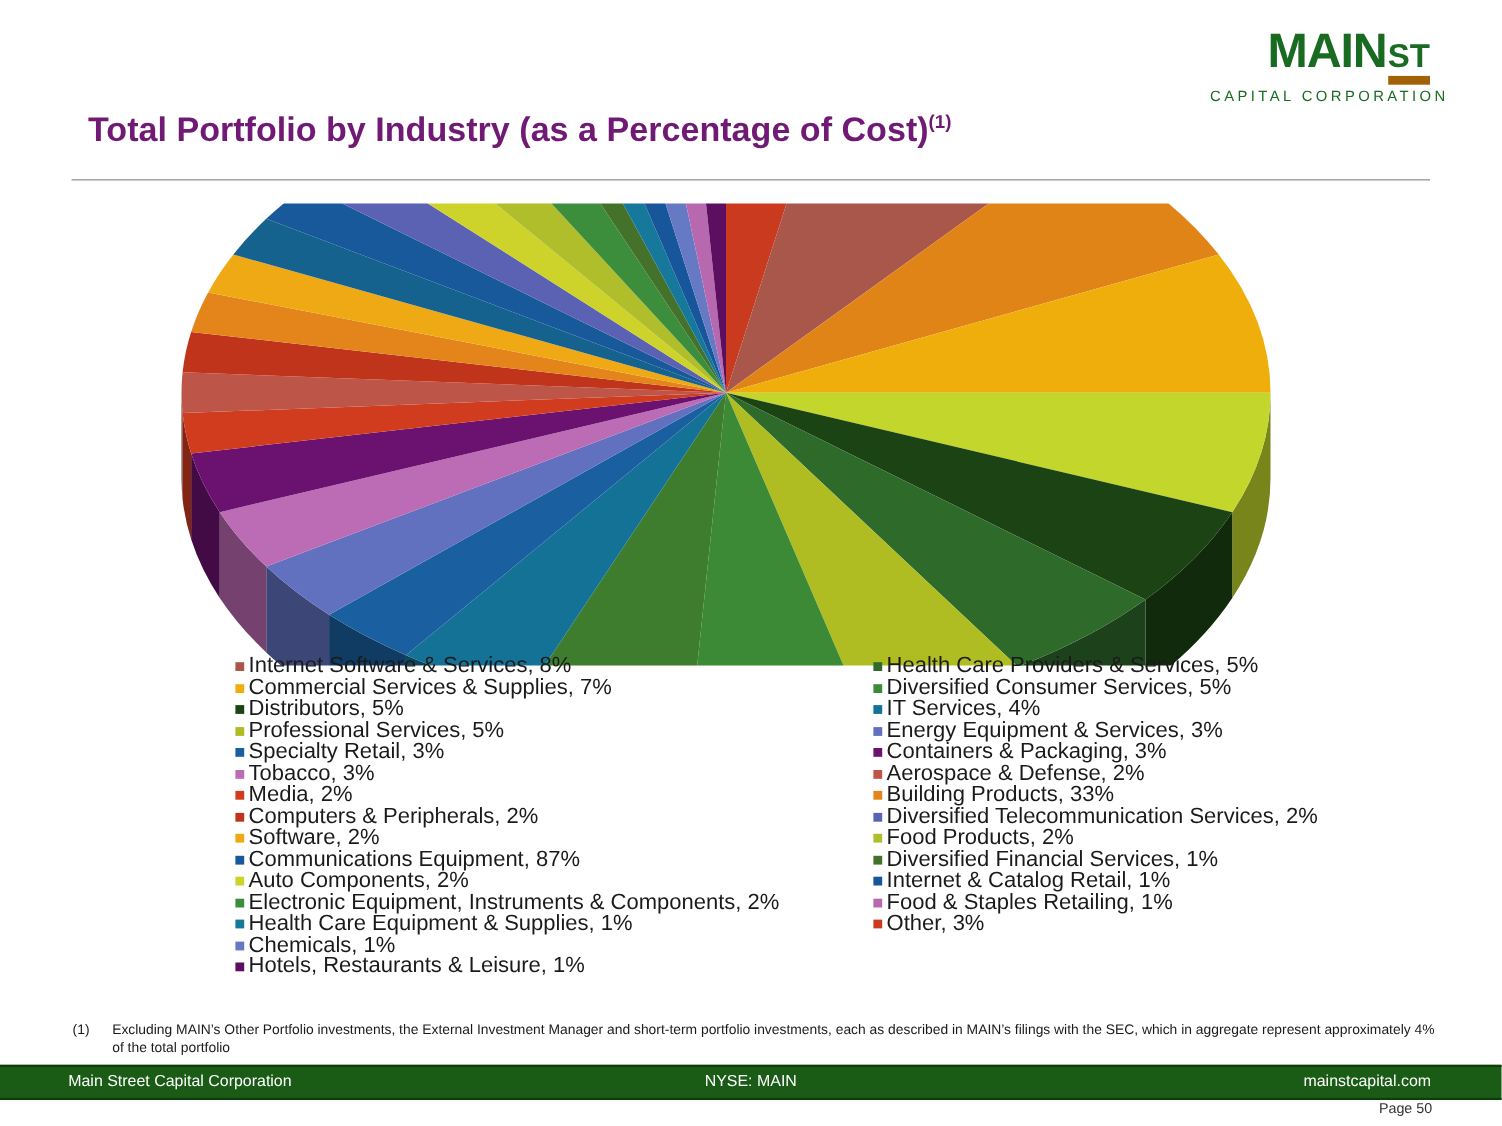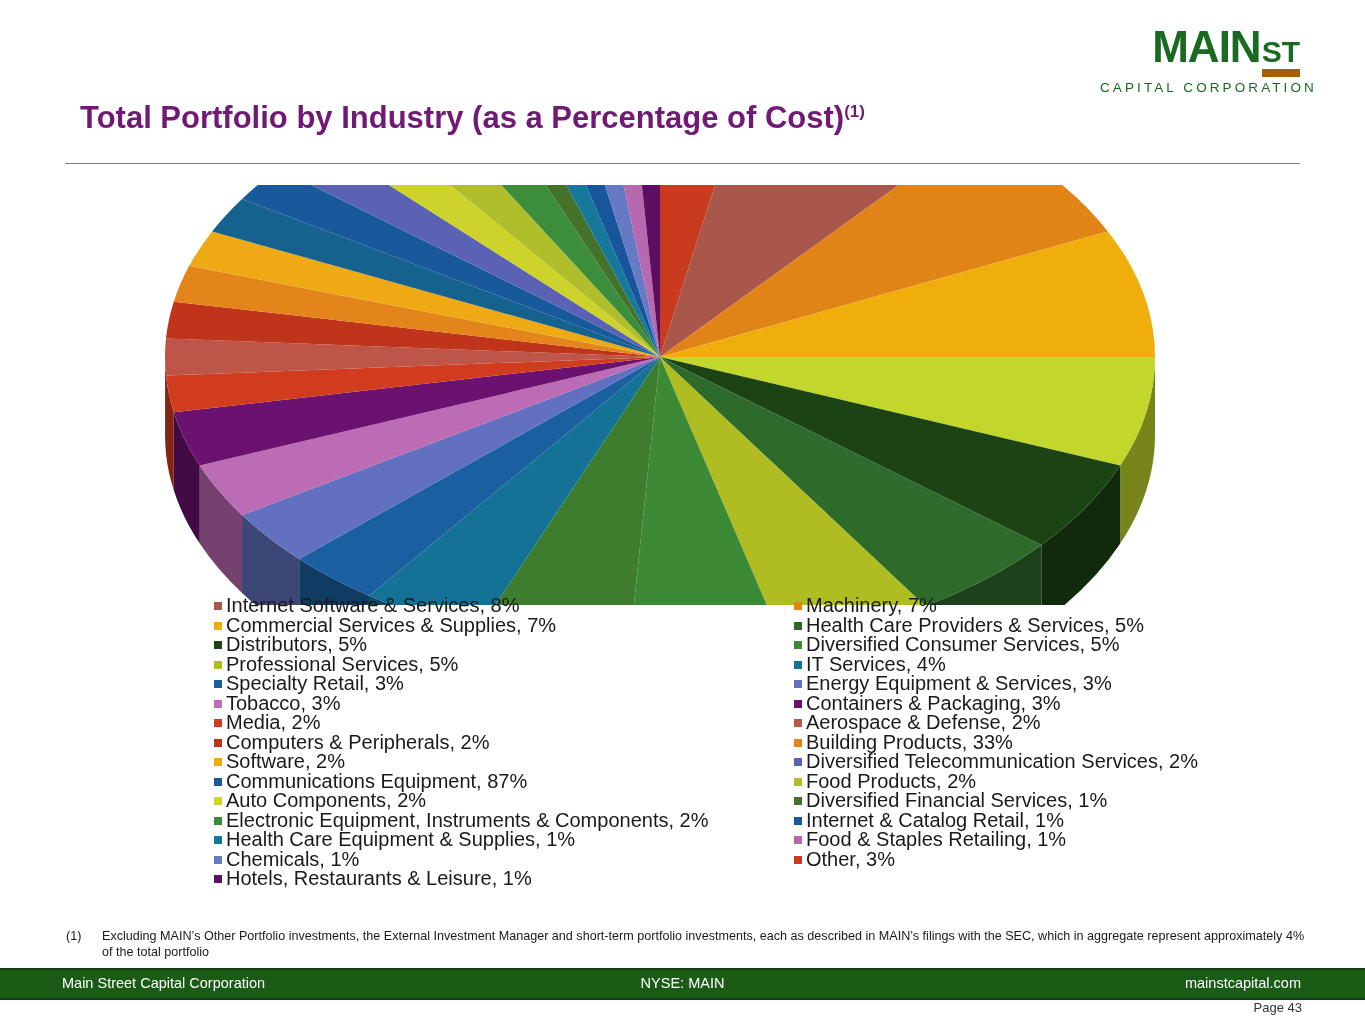--- a/index.html
+++ b/index.html
@@ -345,24 +345,20 @@
         <span class="legend-swatch" style="background: rgb(102, 121, 196);"></span>
         <span class="legend-label">Chemicals, 1%</span>
       </div>
       <div class="legend-item">
         <span class="legend-swatch" style="background: rgb(92, 15, 97);"></span>
         <span class="legend-label">Hotels, Restaurants &amp; Leisure, 1%</span>
       </div>
     </div>
   <div class="legend-col right" id="legend-right">
       <div class="legend-item">
-        <span class="legend-swatch" style="background: rgb(225, 132, 24);"></span>
-        <span class="legend-label">Machinery, 7%</span>
-      </div>
-      <div class="legend-item">
         <span class="legend-swatch" style="background: rgb(46, 107, 43);"></span>
         <span class="legend-label">Health Care Providers &amp; Services, 5%</span>
       </div>
       <div class="legend-item">
         <span class="legend-swatch" style="background: rgb(60, 138, 53);"></span>
         <span class="legend-label">Diversified Consumer Services, 5%</span>
       </div>
       <div class="legend-item">
         <span class="legend-swatch" style="background: rgb(20, 114, 150);"></span>
         <span class="legend-label">IT Services, 4%</span>
@@ -413,13 +409,13 @@
 <div id="footnote">
   <div class="fn-marker">(1)</div>
   <div class="fn-text">Excluding MAIN’s Other Portfolio investments, the External Investment Manager and short-term portfolio investments, each as described in MAIN’s filings with the SEC, which in aggregate represent approximately 4% of the total portfolio</div>
 </div>
 
 <div id="footer-bar">
   <div class="fb" id="fb-left">Main Street Capital Corporation</div>
   <div class="fb" id="fb-mid">NYSE: MAIN</div>
   <div class="fb" id="fb-right">mainstcapital.com</div>
 </div>
-<div id="page-num">Page  43</div>
+<div id="page-num">Page  50</div>
 
 </body></html>

